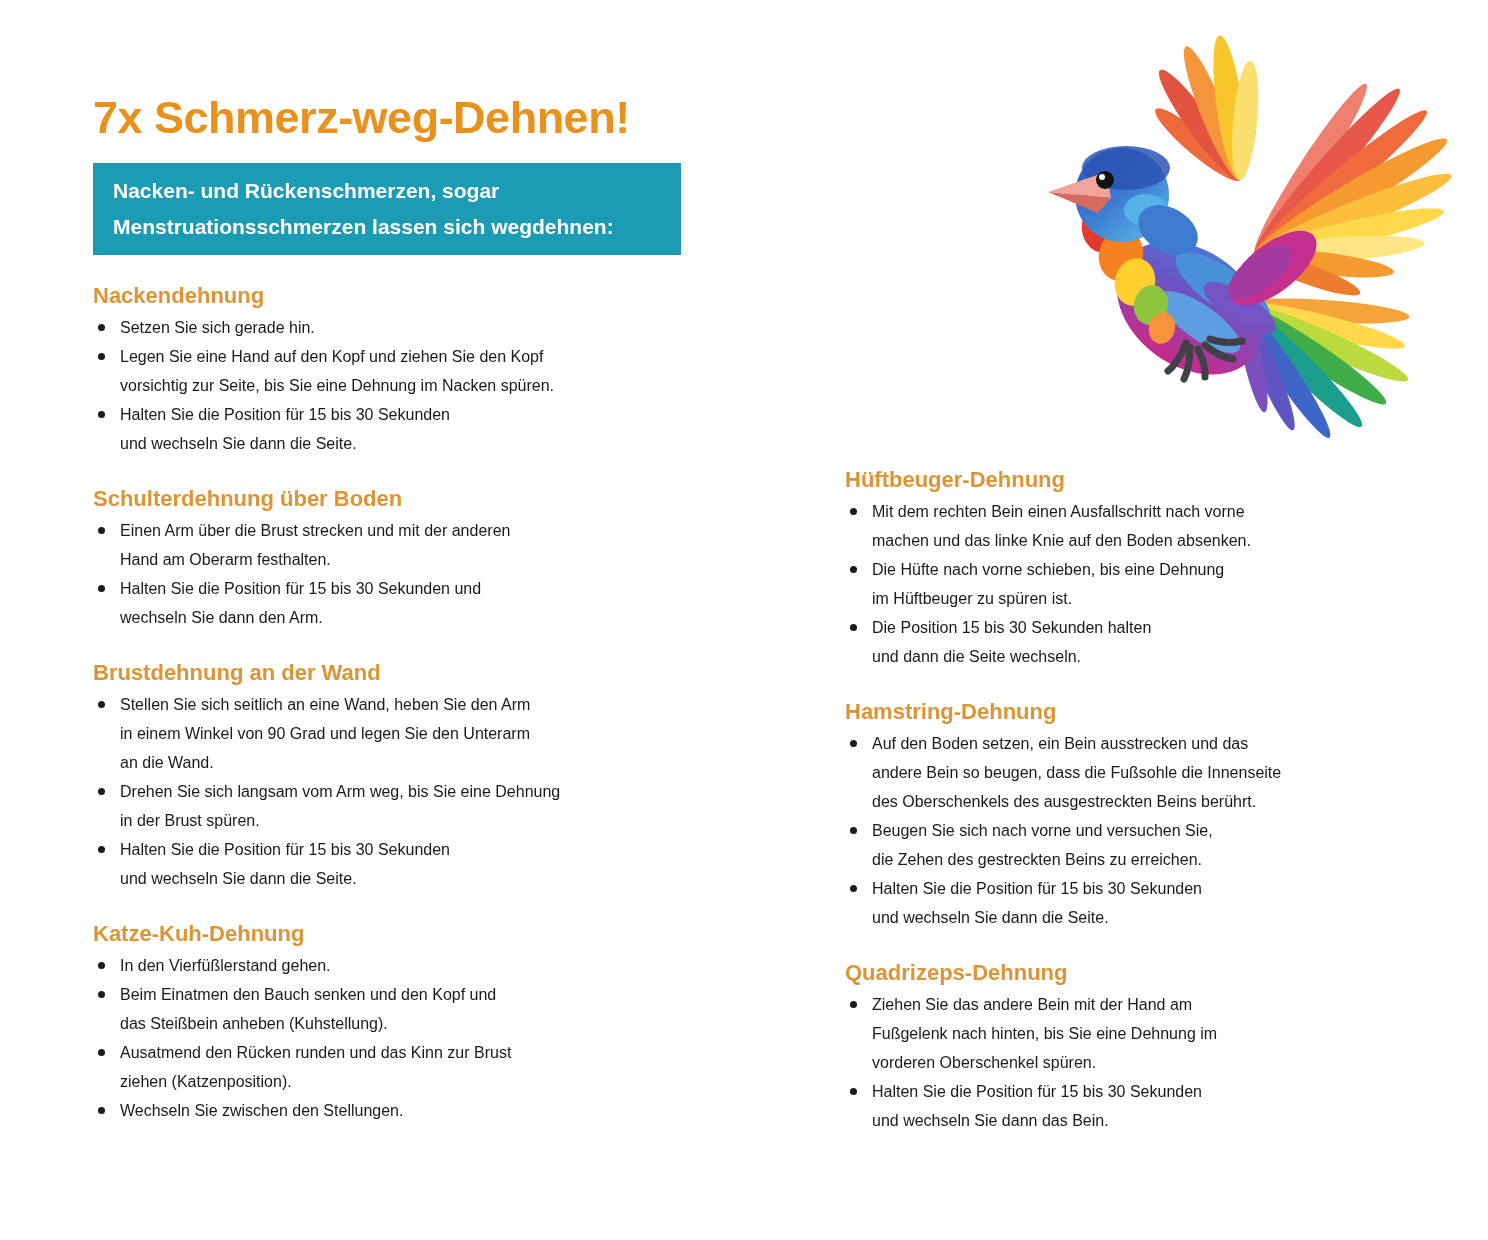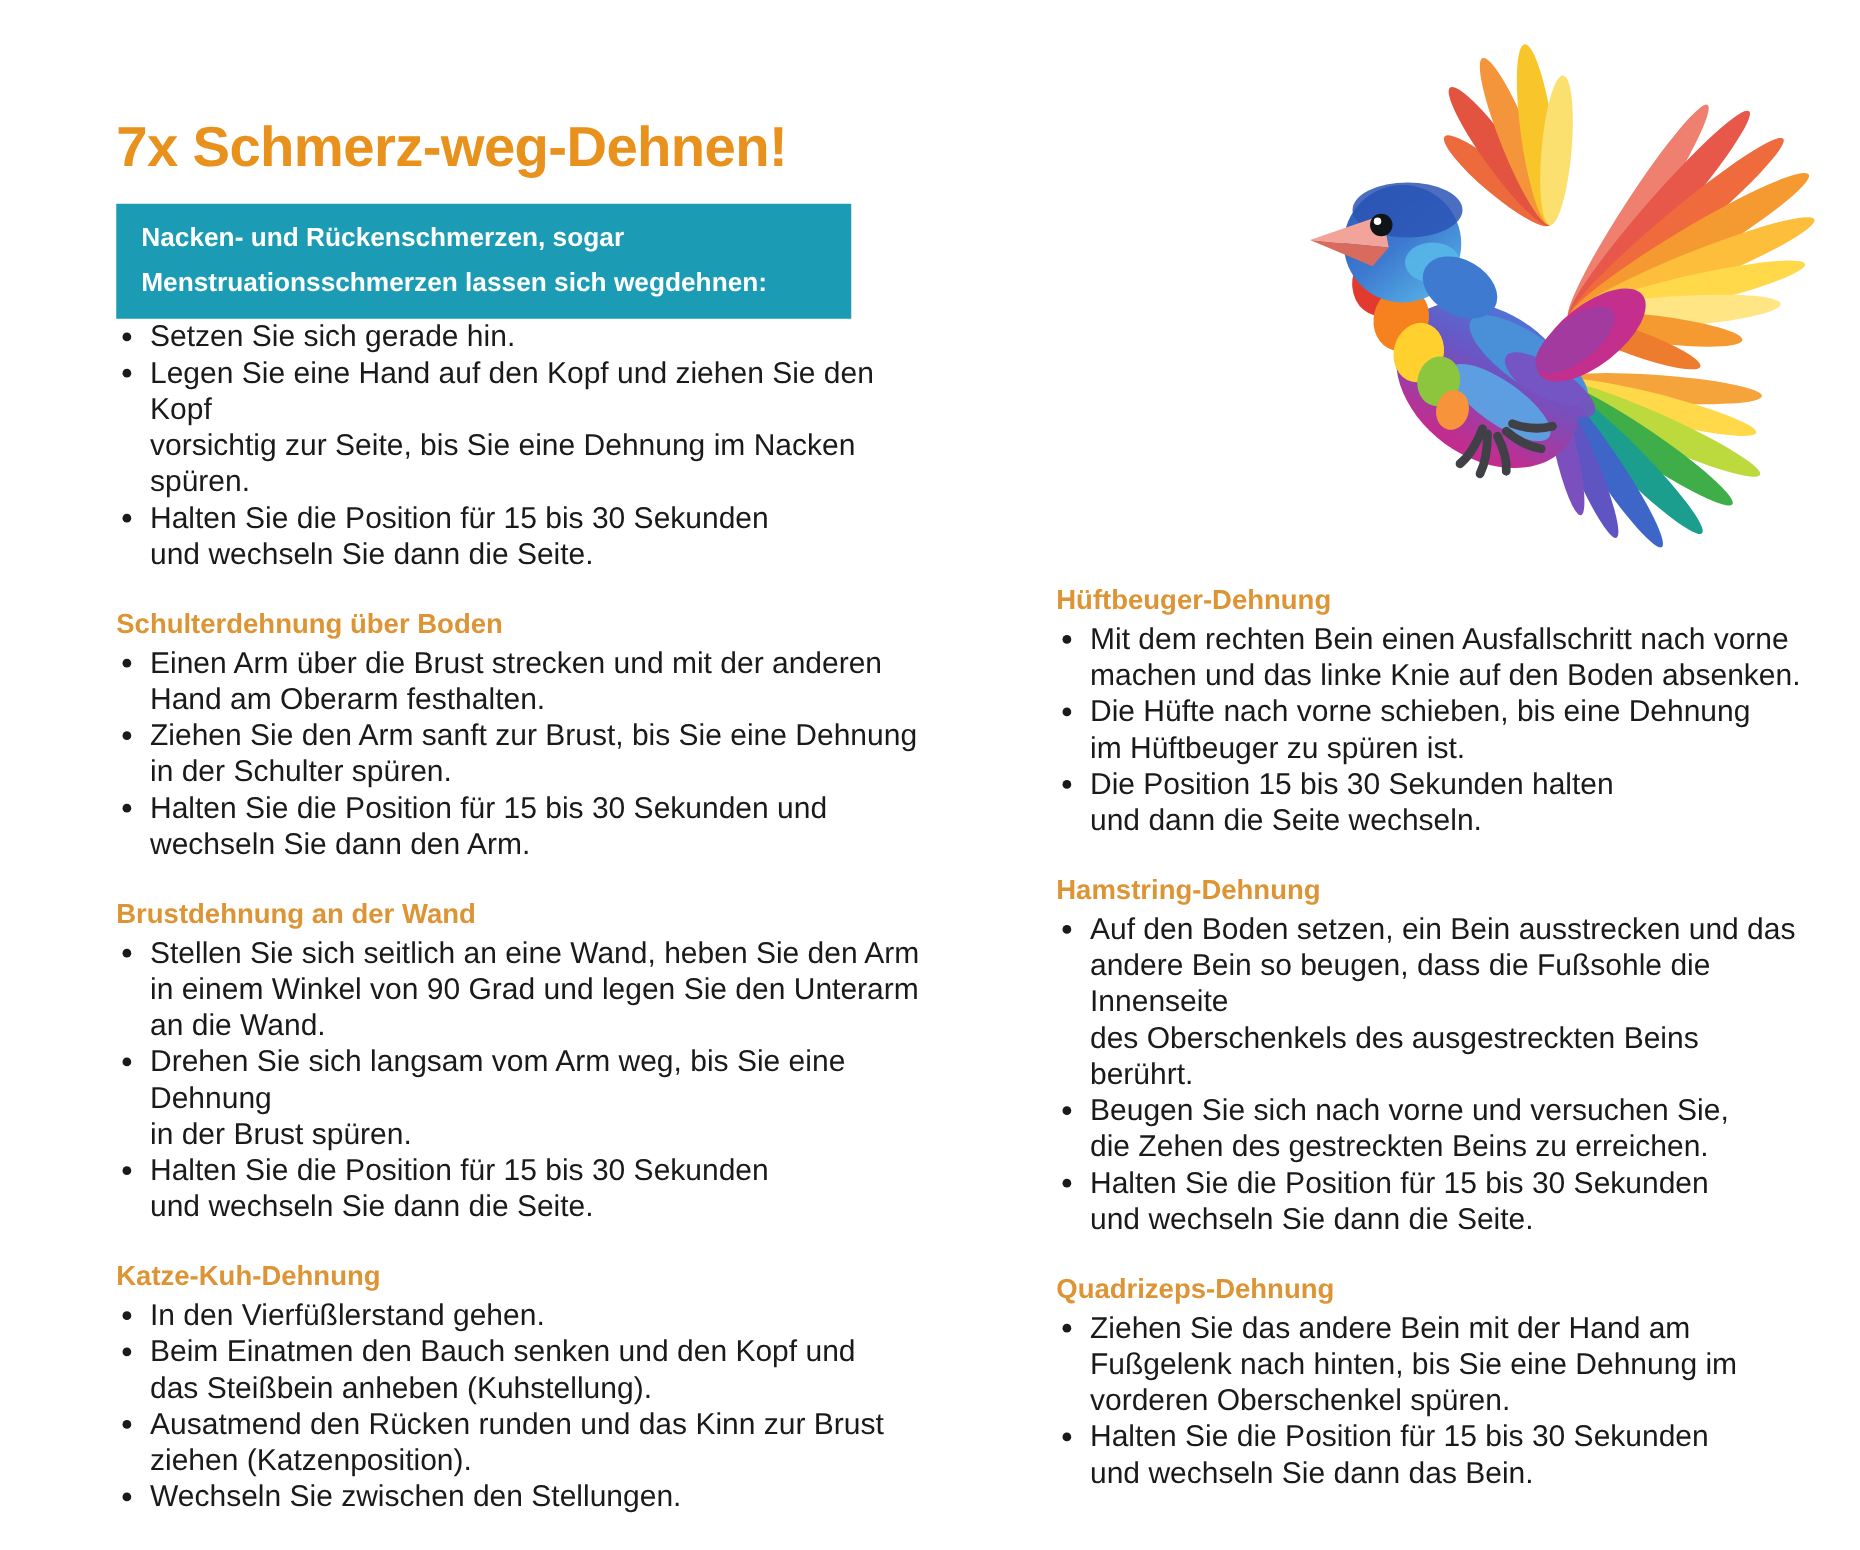--- a/index.html
+++ b/index.html
@@ -34,21 +34,21 @@
     margin:27px 0 4px 0;
     font-size:22px;line-height:27px;
     font-weight:bold;
     color:var(--heading-orange,#DD9434);
   }
   .col-right .section:first-child h2{margin-top:0;}
   ul.bullets{margin:0;padding:0;list-style:none;}
   .bullets li{
     position:relative;
     padding-left:27px;
-    font-size:24px;line-height:29px;
+    font-size:16px;line-height:29px;
     color:var(--body-text,#1A1A1A);
     white-space:pre-line;
   }
   .bullets li::before{
     content:"";
     position:absolute;left:5px;top:11px;
     width:7px;height:7px;border-radius:50%;
     background:var(--body-text,#1A1A1A);
   }
   .bird{
@@ -64,36 +64,35 @@
 
   <div class="col col-left">
     <h1 class="page-title">7x Schmerz-weg-Dehnen!</h1>
 
     <div class="intro-box">
       <span>Nacken- und Rückenschmerzen, sogar</span>
       <span>Menstruationsschmerzen lassen sich wegdehnen:</span>
     </div>
 
     <div class="section">
+      <h2>Nackendehnung</h2>
       <ul class="bullets">
         <li>Setzen Sie sich gerade hin.</li>
         <li>Legen Sie eine Hand auf den Kopf und ziehen Sie den Kopf
 vorsichtig zur Seite, bis Sie eine Dehnung im Nacken spüren.</li>
         <li>Halten Sie die Position für 15 bis 30 Sekunden
 und wechseln Sie dann die Seite.</li>
       </ul>
     </div>
 
     <div class="section">
       <h2>Schulterdehnung über Boden</h2>
       <ul class="bullets">
         <li>Einen Arm über die Brust strecken und mit der anderen
 Hand am Oberarm festhalten.</li>
-        <li>Ziehen Sie den Arm sanft zur Brust, bis Sie eine Dehnung
-in der Schulter spüren.</li>
         <li>Halten Sie die Position für 15 bis 30 Sekunden und
 wechseln Sie dann den Arm.</li>
       </ul>
     </div>
 
     <div class="section">
       <h2>Brustdehnung an der Wand</h2>
       <ul class="bullets">
         <li>Stellen Sie sich seitlich an eine Wand, heben Sie den Arm
 in einem Winkel von 90 Grad und legen Sie den Unterarm

